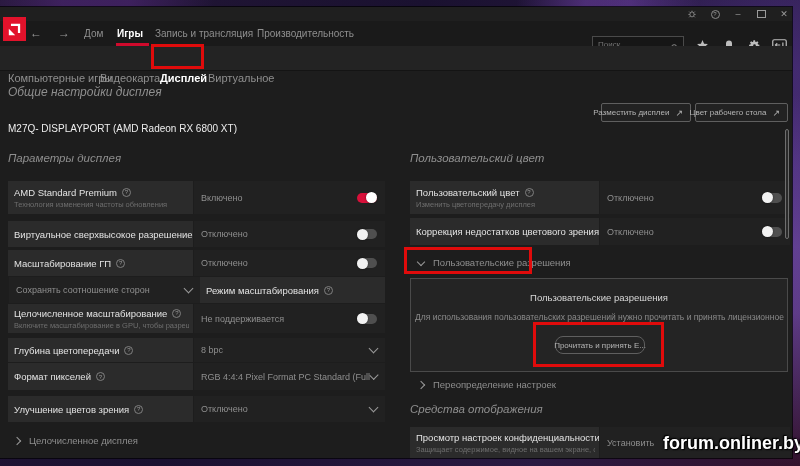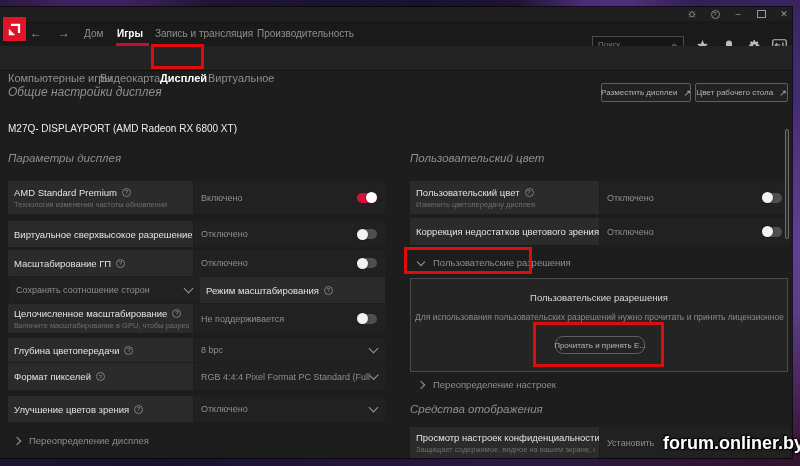--- a/index.html
+++ b/index.html
@@ -26,21 +26,21 @@
   .nav-tab.active{color:#fff;font-weight:bold;}
   .red-underline{position:absolute;background:#cf0a2c;}
   .search{position:absolute;left:592px;top:15px;width:92px;height:16px;background:#161616;border:1px solid #4a4a4a;box-sizing:border-box;}
   .search input{position:absolute;left:0;top:0;width:74px;height:14px;background:transparent;border:0;outline:none;color:#cfcfcf;font-size:8px;padding:0 0 0 5px;font-family:"Liberation Sans",sans-serif;}
   .search .mag{position:absolute;right:3px;top:2px;}
   .nav-ico{position:absolute;top:17px;width:15px;height:14px;display:flex;align-items:center;justify-content:center;}
   .subnav{position:absolute;left:0;top:39px;width:100%;height:24px;background:#232323;border-bottom:1px solid #141414;}
   .sub-tab{position:absolute;top:0;height:24px;line-height:24px;font-size:11px;color:#8f8f8f;white-space:nowrap;margin-top:20px;}
   .sub-tab.active{color:#fff;font-weight:bold;}
   .sec-title{position:absolute;font-size:11.5px;color:#8f8f8f;white-space:nowrap;font-style:italic;}
-  .out-btn{position:absolute;height:19px;border:1px solid #5f5f5f;border-radius:2px;box-sizing:border-box;display:flex;align-items:center;justify-content:center;padding:0 7px;color:#b5b5b5;font-size:8px;white-space:nowrap;background:#222;}
+  .out-btn{position:absolute;height:19px;border:1px solid #5f5f5f;border-radius:2px;box-sizing:border-box;display:flex;align-items:center;justify-content:flex-end;padding:0 7px;color:#b5b5b5;font-size:8px;white-space:nowrap;background:#222;margin-top:20px;}
   .out-btn .arr{font-size:9px;margin-left:6px;color:#b5b5b5;}
   .display-name{position:absolute;left:8px;top:116px;font-size:10px;color:#ededed;white-space:nowrap;}
   .row{position:absolute;display:flex;}
   .cell{box-sizing:border-box;overflow:hidden;}
   .label-cell{background:#2b2b2b;display:flex;flex-direction:column;justify-content:center;padding:0 4px 0 6px;}
   .value-cell{background:#212121;display:flex;align-items:center;justify-content:space-between;padding:0 8px 0 7px;margin-left:1px;}
   .lbl-line{display:flex;align-items:center;white-space:nowrap;}
   .lbl{font-size:9.5px;color:#e3e3e3;white-space:nowrap;}
   .sub{font-size:7.5px;color:#6e6e6e;white-space:nowrap;overflow:hidden;margin-top:2px;}
   .val{font-size:9px;color:#8f8f8f;white-space:nowrap;overflow:hidden;}
@@ -263,21 +263,21 @@
         </div>
     </div>
     <div class="cell value-cell" style="width:191px">
       <span class="val">Отключено</span>
       <span class="chev-down"></span>
     </div>
   </div>
 
   <div class="expander" style="left:14px;top:428px">
     <span class="chev-right"></span>
-    <span>Переопределение дисплея</span>
+    <span>Целочисленное дисплея</span>
   </div>
 
   <div class="sec-title" style="left:410px;top:145px">Пользовательский цвет</div>
 
   <div class="row" style="left:410px;top:174px;width:380px;height:33px">
     <div class="cell label-cell" style="width:189px">
       <div class="lbl-line">
           <span class="lbl">Пользовательский цвет</span>
           <span class="help-badge">?</span>
         </div>

